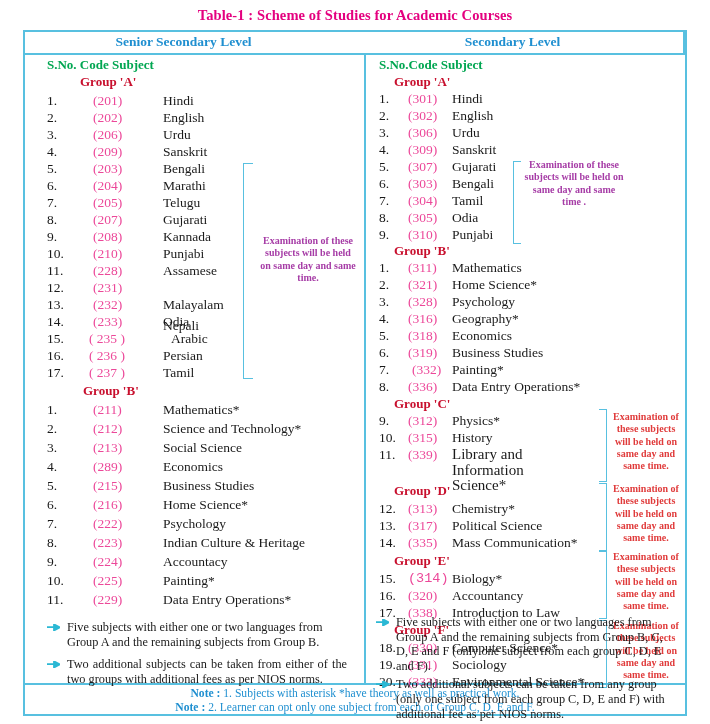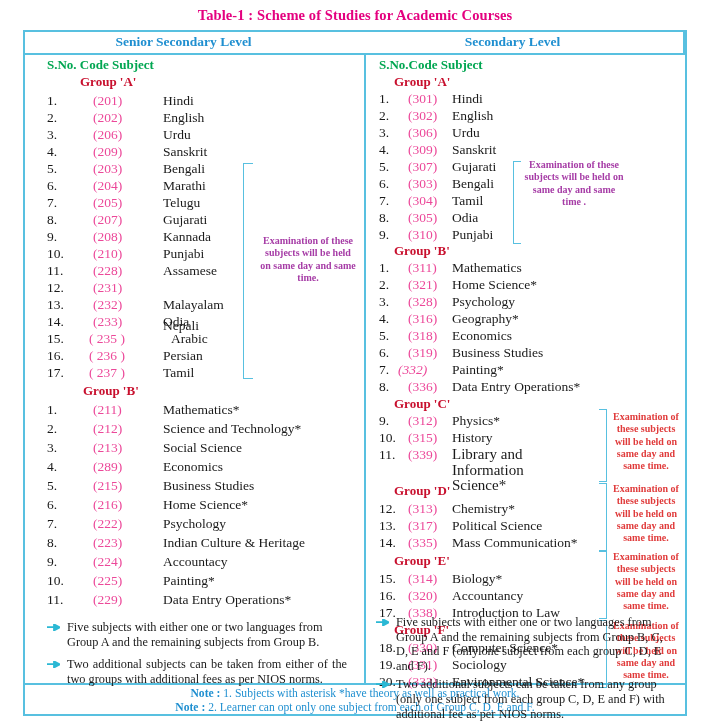--- a/index.html
+++ b/index.html
@@ -416,21 +416,21 @@
         <span class="abs code" style="left:42px;">(318)</span>
         <span class="abs subj" style="left:86px;">Economics</span>
       </div>
       <div class="row" style="left:0; top:290px;">
         <span class="abs sno" style="left:13px;">6.</span>
         <span class="abs code" style="left:42px;">(319)</span>
         <span class="abs subj" style="left:86px;">Business Studies</span>
       </div>
       <div class="row" style="left:0; top:307px;">
         <span class="abs sno" style="left:13px;">7.</span>
-        <span class="abs code" style="left:32px;font-style:italic;">(332)</span>
+        <span class="abs code" style="left:46px;">(332)</span>
         <span class="abs subj" style="left:86px;">Painting*</span>
       </div>
       <div class="row" style="left:0; top:324px;">
         <span class="abs sno" style="left:13px;">8.</span>
         <span class="abs code" style="left:42px;">(336)</span>
         <span class="abs subj" style="left:86px;">Data Entry Operations*</span>
       </div>
 
       <div class="abs grouphead" style="left:28px; top:341px;">Group 'C'</div>
 
@@ -471,21 +471,21 @@
         <span class="abs subj" style="left:86px;">Mass Communication*</span>
       </div>
 
       <div class="bracket flip" style="left:233px; top:428px; width:8px; height:68px;"></div>
       <div class="exam-note red" style="left:243px; top:428px; width:74px;">Examination of these subjects will be held on same day and same time.</div>
 
       <div class="abs grouphead" style="left:28px; top:498px;">Group 'E'</div>
 
       <div class="row" style="left:0; top:516px;">
         <span class="abs sno" style="left:13px;">15.</span>
-        <span class="abs code" style="left:42px;">(314)</span>
+        <span class="abs code" style="left:42px;font-family:Liberation Mono, monospace;">(314)</span>
         <span class="abs subj" style="left:86px;">Biology*</span>
       </div>
       <div class="row" style="left:0; top:533px;">
         <span class="abs sno" style="left:13px;">16.</span>
         <span class="abs code" style="left:42px;">(320)</span>
         <span class="abs subj" style="left:86px;">Accountancy</span>
       </div>
       <div class="row" style="left:0; top:550px;">
         <span class="abs sno" style="left:13px;">17.</span>
         <span class="abs code" style="left:42px;">(338)</span>

